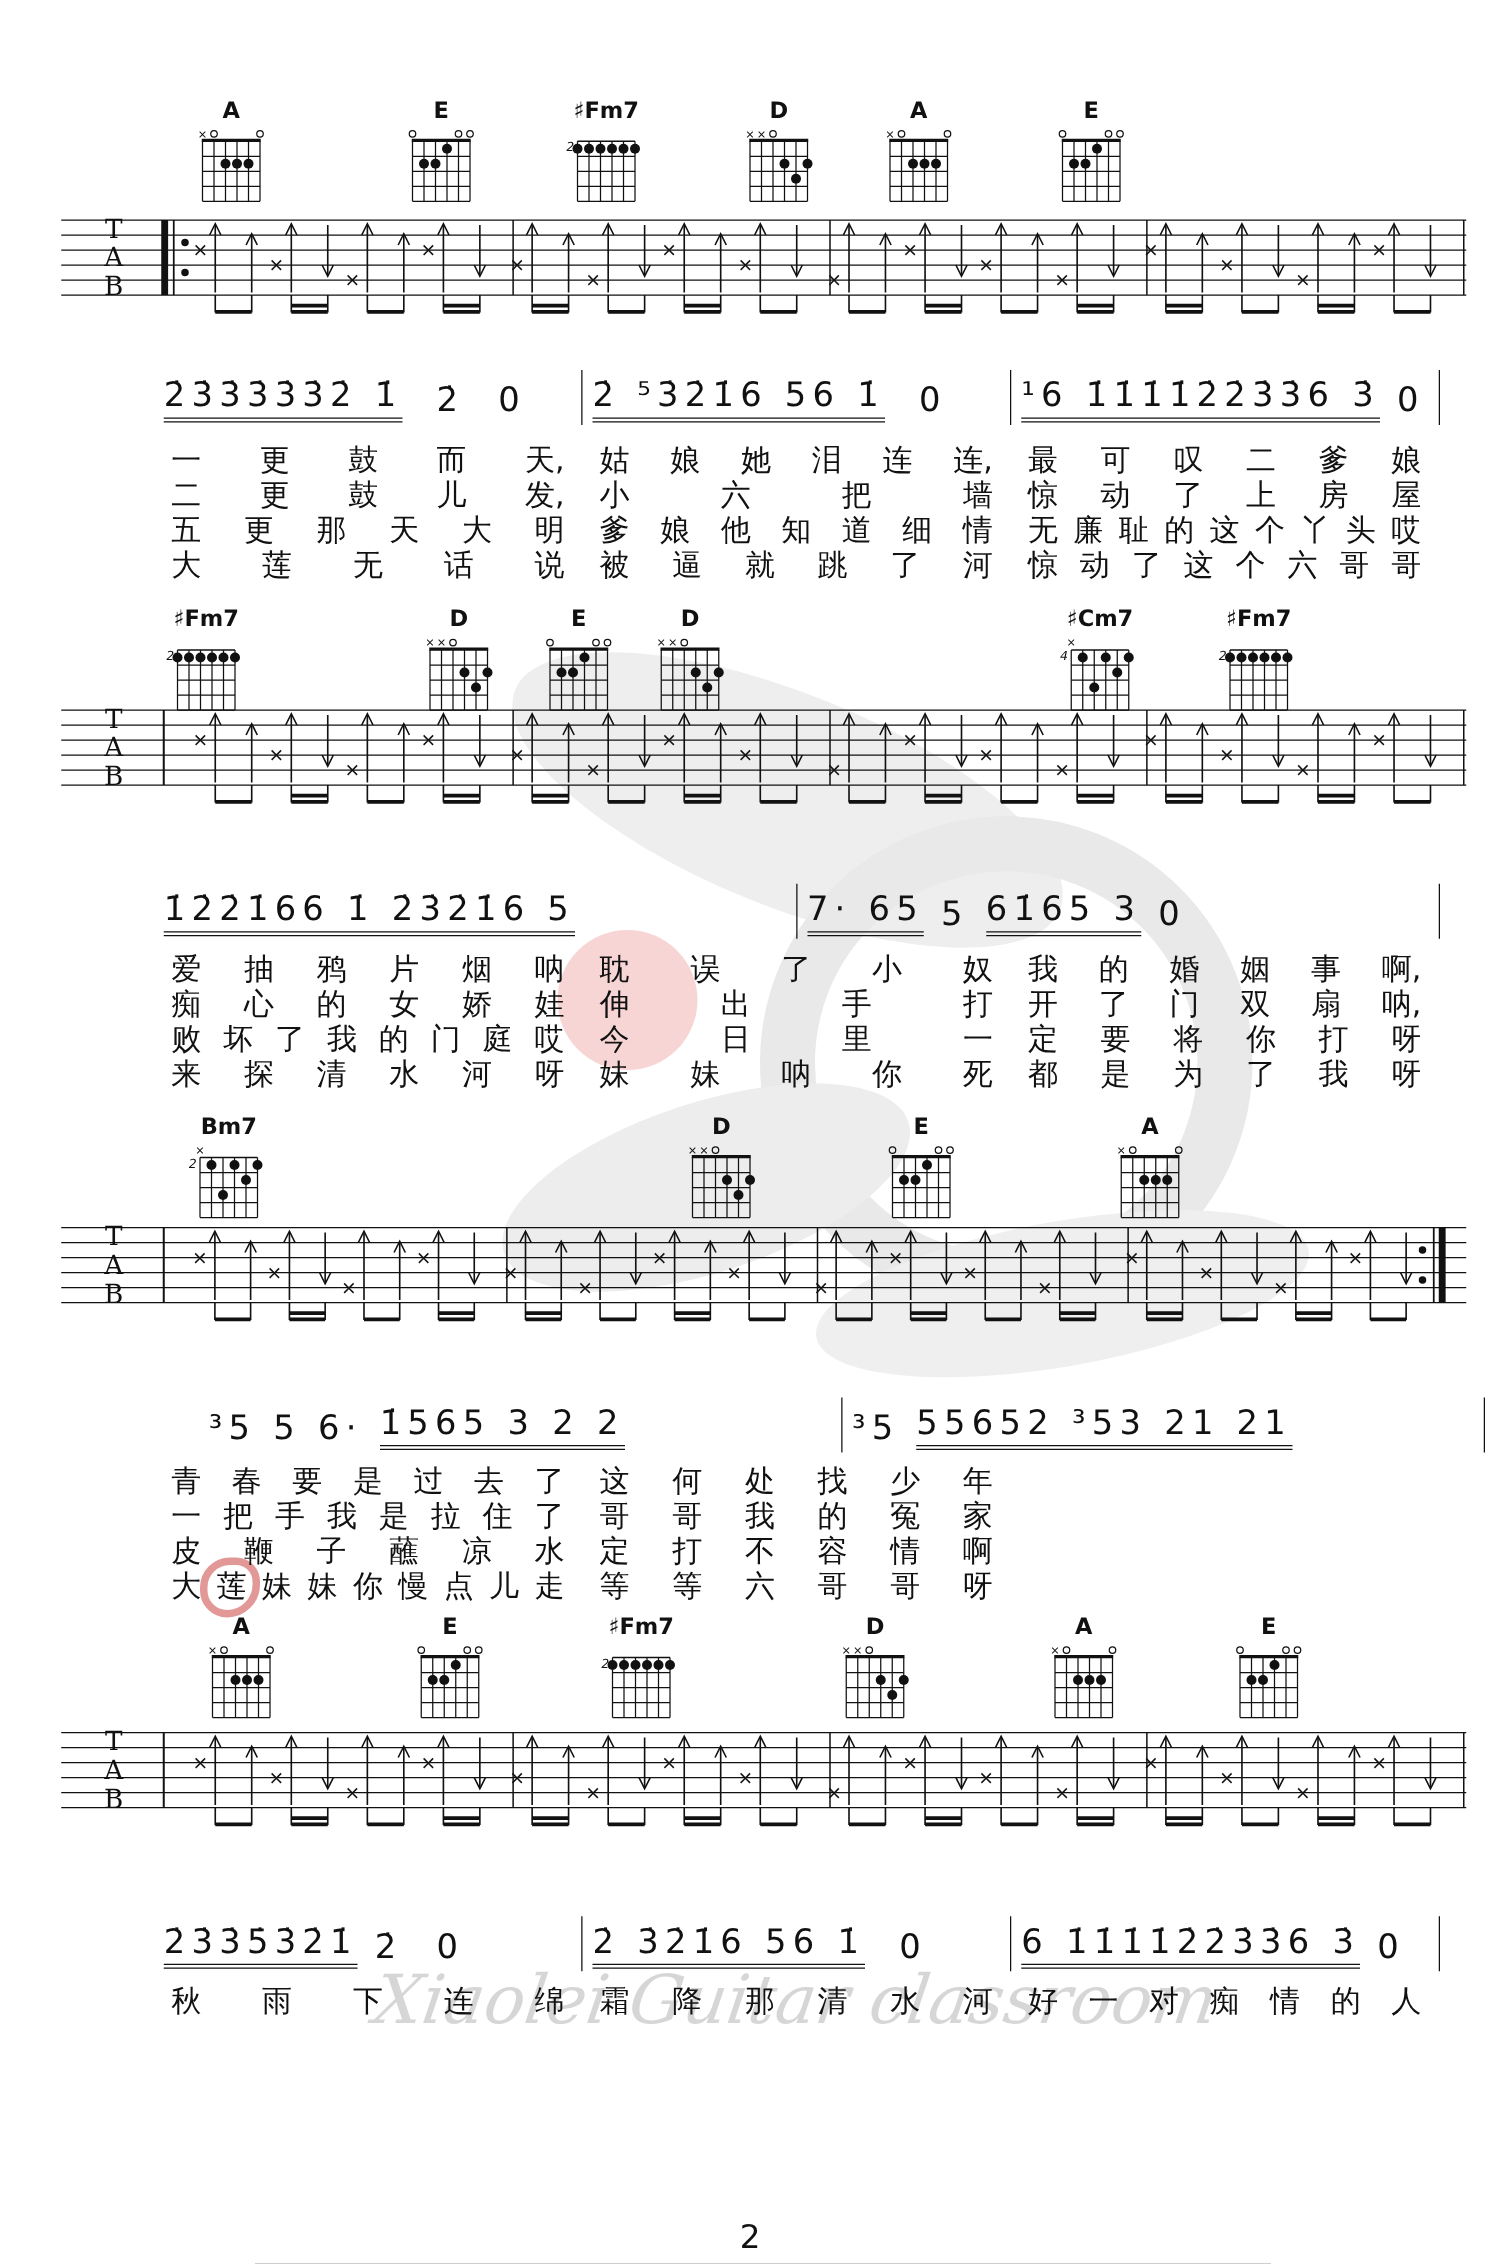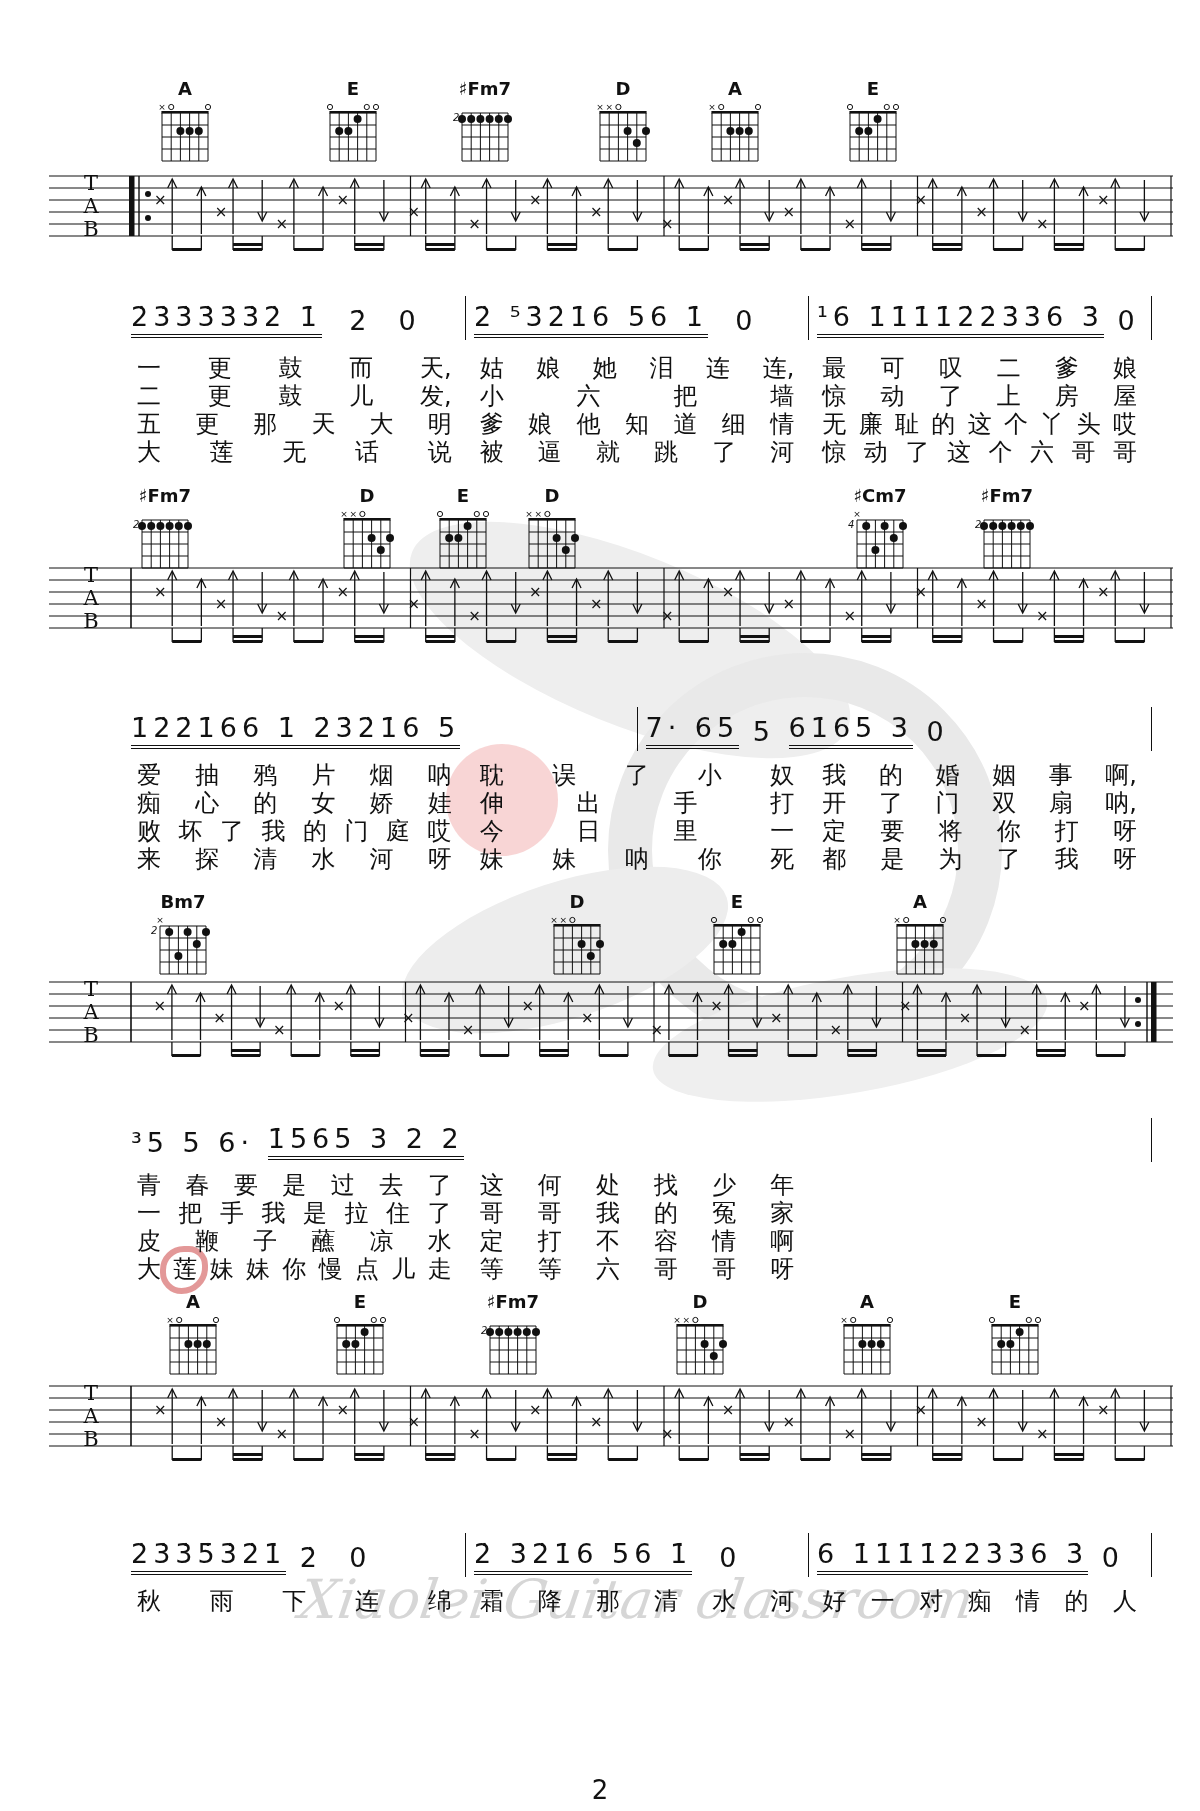--- a/index.html
+++ b/index.html
@@ -1379,22 +1379,23 @@
           <div class="lyr-cell">
             <span>都</span>
             <span>是</span>
             <span>为</span>
             <span>了</span>
             <span>我</span>
             <span>呀</span>
           </div>
         </div>
       </div>
-      <div class="melody" style="top: 1118px;">
+      <div class="melody" style="top: 1118px; margin-left: 36px;">
         <div class="meas"><span class="seg">³5 5 6· </span><span class="seg u">1̇565 3 2 2</span></div>
+        <div class="meas"><span class="seg">³5 </span><span class="seg u">55652 ³53 21 21</span></div>
       </div>
       <div class="lyrics" style="top: 1172px;">
         <div class="lyr-row">
           <div class="lyr-cell">
             <span>青</span>
             <span>春</span>
             <span>要</span>
             <span>是</span>
             <span>过</span>
             <span>去</span>

